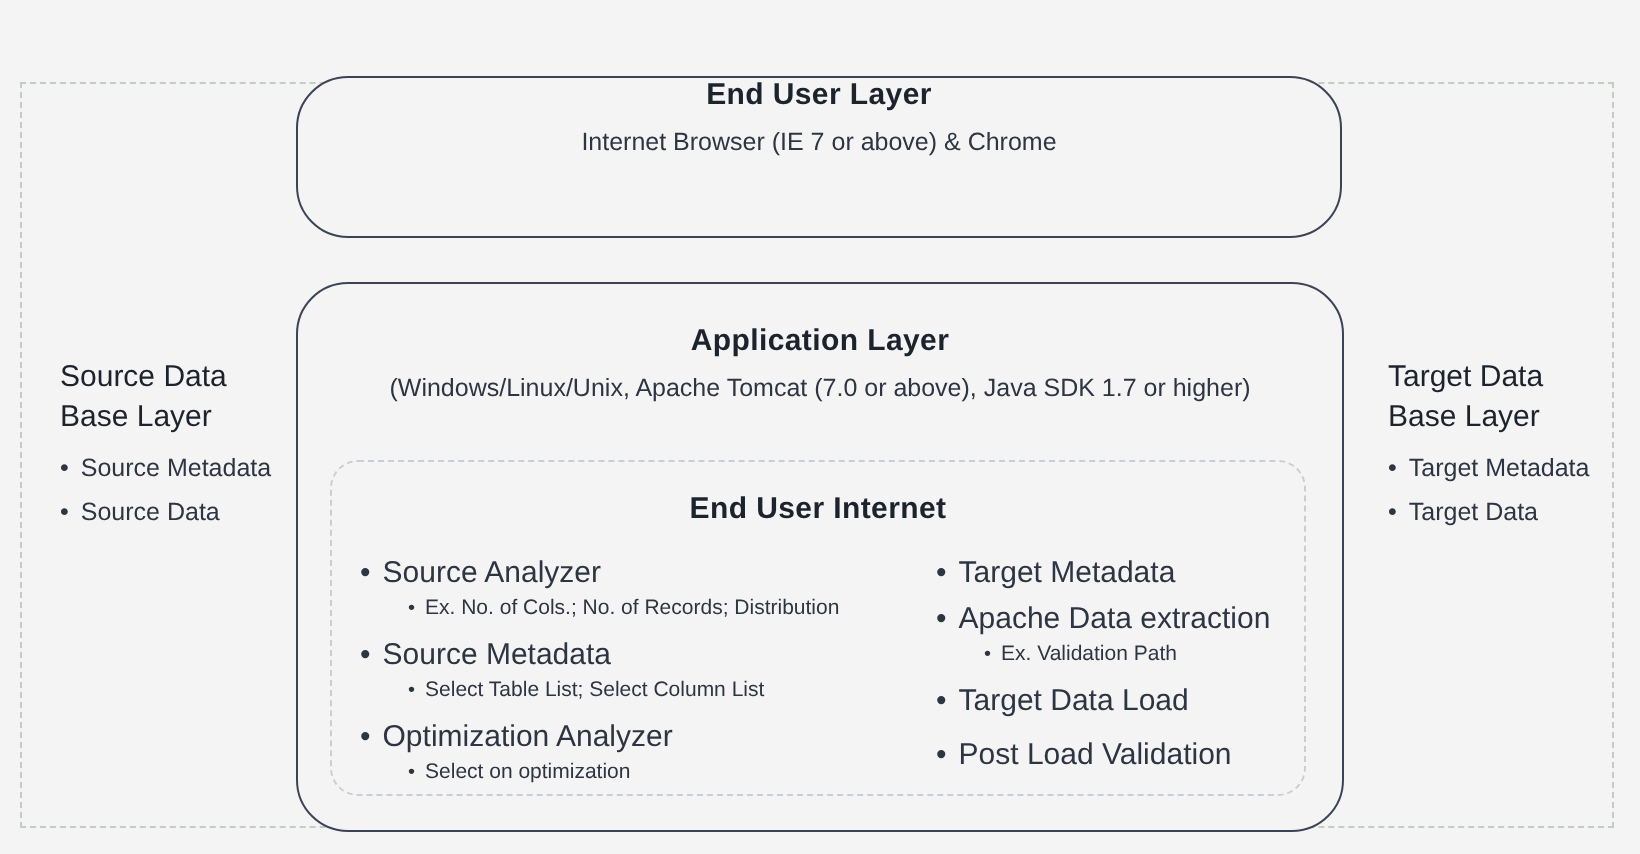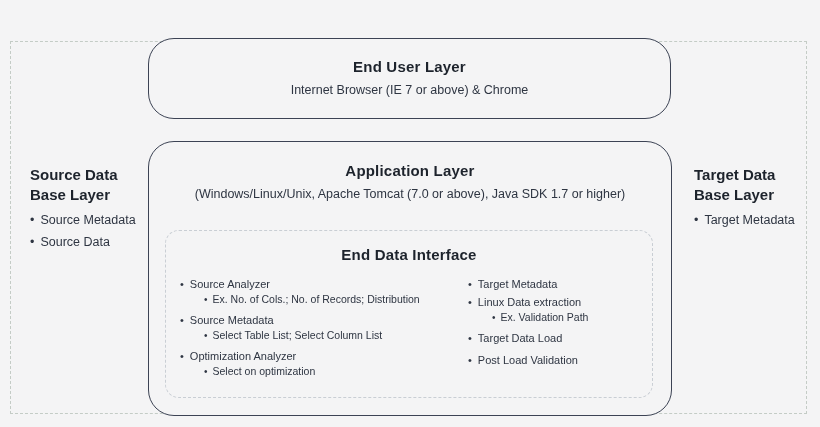--- a/index.html
+++ b/index.html
@@ -11,73 +11,74 @@
   }
   .dashed-frame {
     position:absolute; left:10px; top:41px; width:797px; height:373px;
     border:1px dashed #c4ccc6; box-sizing:border-box;
   }
   .box {
     position:absolute; background:#f4f4f5;
     border:1.5px solid #3c4354; border-radius:26px;
     box-sizing:border-box; text-align:center;
   }
-  .top-box { left:148px; top:38px; width:523px; height:81px; padding-top:19px; }
+  .top-box { left:148px; top:38px; width:523px; height:81px; }
   .app-box { left:148px; top:141px; width:524px; height:275px; padding-top:20px; }
   .box-title { font-size:15px; font-weight:bold; color:#1d232c; margin:0; letter-spacing:0.2px; }
   .box-sub { font-size:12.5px; margin:8px 0 0; color:#2e3542;text-align:center; }
   .eui-box {
     position:absolute; left:16px; top:88px; width:488px; height:168px;
     border:1px dashed #c9ced4; border-radius:14px; box-sizing:border-box;
     padding-top:15px; text-align:center; background:transparent;
   }
   .cols { display:flex; text-align:left; padding:9px 6px 0 14px; }
   .col { flex:0 0 auto; }
   .col-left { width:288px; }
   .col-right { width:170px; }
-  .mi { font-size:11px; margin-top:6px; white-space:nowrap; color:#2e3542; }
+  .mi { font-size:15px; margin-top:6px; white-space:nowrap; color:#2e3542; }
   .mi::before { content:"\2022"; margin-right:6px; color:#2e3542; }
   .si { font-size:10.5px; margin:3px 0 9px 24px; white-space:nowrap; color:#2e3542; }
   .si::before { content:"\2022"; margin-right:5px; font-size:10px; }
   .group-gap { margin-bottom:10px; }
   .side { position:absolute; top:162px; }
   .side-left { left:30px; }
   .side-right { left:694px; }
-  .side-title { font-size:15px; font-weight:bold; color:#1d232c; line-height:20px; margin:3px 0 4px; width:105px; }
+  .side-title { font-size:15px; font-weight:normal; color:#1d232c; line-height:20px; margin:17px 0 4px; width:105px; }
   .side .mi { margin-top:8px; font-size:12.5px; }
 </style>
 </head>
 <body>
 
 <div class="canvas">
 
   <div class="dashed-frame"></div>
 
   <aside class="side side-left">
     <h2 class="side-title">Source Data Base Layer</h2>
     <div class="mi">Source Metadata</div>
     <div class="mi">Source Data</div>
   </aside>
 
   <aside class="side side-right">
     <h2 class="side-title">Target Data Base Layer</h2>
     <div class="mi">Target Metadata</div>
+    <div class="mi">Target Data</div>
   </aside>
 
   <section class="box top-box">
     <h2 class="box-title">End User Layer</h2>
     <p class="box-sub">Internet Browser (IE 7 or above) &amp; Chrome</p>
   </section>
 
   <section class="box app-box">
     <h2 class="box-title">Application Layer</h2>
     <p class="box-sub">(Windows/Linux/Unix, Apache Tomcat (7.0 or above), Java SDK 1.7 or higher)</p>
 
     <div class="eui-box">
-      <h3 class="box-title">End Data Interface</h3>
+      <h3 class="box-title">End User Internet</h3>
       <div class="cols">
 
         <div class="col col-left">
           <div>
             <div class="mi">Source Analyzer</div>
             <div class="si">Ex. No. of Cols.; No. of Records; Distribution</div>
           </div>
           <div>
             <div class="mi">Source Metadata</div>
             <div class="si">Select Table List; Select Column List</div>
@@ -86,21 +87,21 @@
             <div class="mi">Optimization Analyzer</div>
             <div class="si">Select on optimization</div>
           </div>
         </div>
 
         <div class="col col-right">
           <div>
             <div class="mi">Target Metadata</div>
           </div>
           <div>
-            <div class="mi">Linux Data extraction</div>
+            <div class="mi">Apache Data extraction</div>
             <div class="si">Ex. Validation Path</div>
           </div>
           <div class="group-gap">
             <div class="mi">Target Data Load</div>
           </div>
           <div>
             <div class="mi">Post Load Validation</div>
           </div>
         </div>
 

